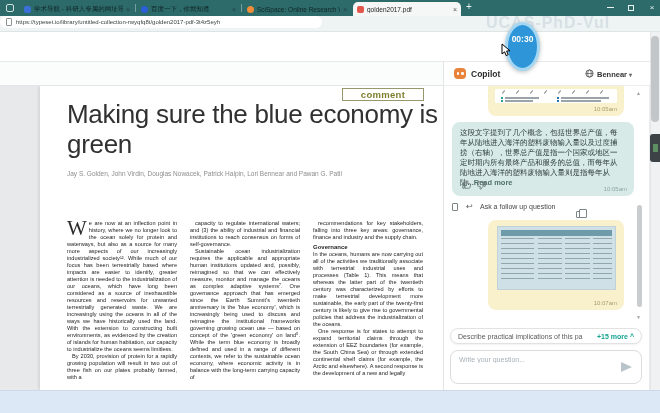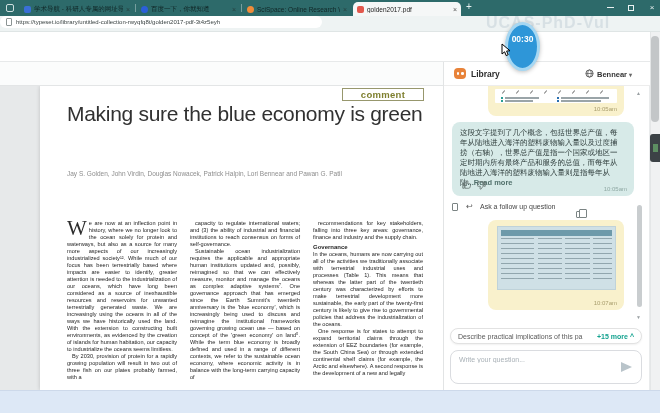--- a/index.html
+++ b/index.html
@@ -52,21 +52,21 @@
   .tbic{font-size:9px;color:#596067;top:66px;line-height:17px;}
   .zoomtxt{font-size:7px;color:#3e454d;top:70px;font-weight:bold;}
   .pagesic{top:69px;width:8px;height:9px;border:1px solid #596067;border-radius:1px;}
   .pagesic::after{content:"";position:absolute;left:2px;top:-3px;width:8px;height:9px;border:1px solid #596067;border-radius:1px;background:#fbfcfc;}
   .fsic{top:69px;width:9px;height:9px;border:1.2px solid #596067;border-radius:1px;}
 
   
   .pdfwrap{left:0;top:86px;width:443px;height:304px;background:#e7e9ea;overflow:hidden;}
   .page{left:40px;top:0;width:409px;height:304px;background:#fff;box-shadow:0 0 4px rgba(0,0,0,.18);}
   .cmt{left:302px;top:2px;width:82px;height:13px;border:1px solid #97976d;text-align:center;font-size:9.5px;font-weight:bold;color:#7e7f2e;line-height:12px;letter-spacing:.3px;}
-  .ptitle{left:27px;top:13px;width:382px;font-size:21px;line-height:30px;color:#313131;font-weight:500;letter-spacing:-.3px;}
+  .ptitle{left:27px;top:13px;width:382px;font-size:26px;line-height:30px;color:#313131;font-weight:500;letter-spacing:-.3px;}
   .pauth{left:27px;top:84px;width:370px;font-size:6.5px;color:#8d8d8d;font-weight:500;}
   .pabs{left:27px;top:98px;width:370px;font-size:7.5px;line-height:9.6px;color:#3b3b3b;font-weight:bold;}
   .pbody{left:27px;top:134px;width:356px;height:170px;column-count:3;column-gap:13px;
          font-family:"Liberation Serif",serif;font-size:5.6px;line-height:7px;color:#252525;text-align:justify;overflow:hidden;}
   .pbody p{margin:0;}
   .pbody p+p{text-indent:5px;}
   .dropcap{float:left;font-size:21px;line-height:17px;padding-right:2px;font-family:"Liberation Serif",serif;color:#2c2c2c;}
   .gvhead{font-family:"Liberation Sans",sans-serif;font-weight:bold;font-size:6px;margin-top:3px !important;text-indent:0 !important;}
 
   
@@ -235,21 +235,21 @@
         <p class="gvhead">Governance</p>
         <p style="text-indent:0;">In the oceans, humans are now carrying out all of the activities we traditionally associate with terrestrial industrial uses and processes (Table 1). This means that whereas the latter part of the twentieth century was characterized by efforts to make terrestrial development more sustainable, the early part of the twenty-first century is likely to give rise to governmental policies that address the industrialization of the oceans.</p>
         <p>One response is for states to attempt to expand territorial claims through the extension of EEZ boundaries (for example, the South China Sea) or through extended continental shelf claims (for example, the Arctic and elsewhere). A second response is the development of a new and legally</p>
       </div>
     </div>
   </div>
 
   <div class="ab cop">
     <div class="ab cophdr">
       <div class="ab robot"></div>
-      <div class="ab coptitle">Library</div>
+      <div class="ab coptitle">Copilot</div>
       <svg class="ab" style="left:141px;top:7px;" width="9" height="9" viewBox="0 0 10 10">
           <circle cx="5" cy="5" r="4" fill="none" stroke="#555" stroke-width="1"></circle>
           <ellipse cx="5" cy="5" rx="2" ry="4" fill="none" stroke="#555" stroke-width="0.8"></ellipse>
           <line x1="1" y1="5" x2="9" y2="5" stroke="#555" stroke-width="0.8"></line>
         </svg>
       <div class="ab lang">
         <span>Bennear</span>
         <span style="font-size:6px;color:#666;">▾</span>
       </div>
     </div>

